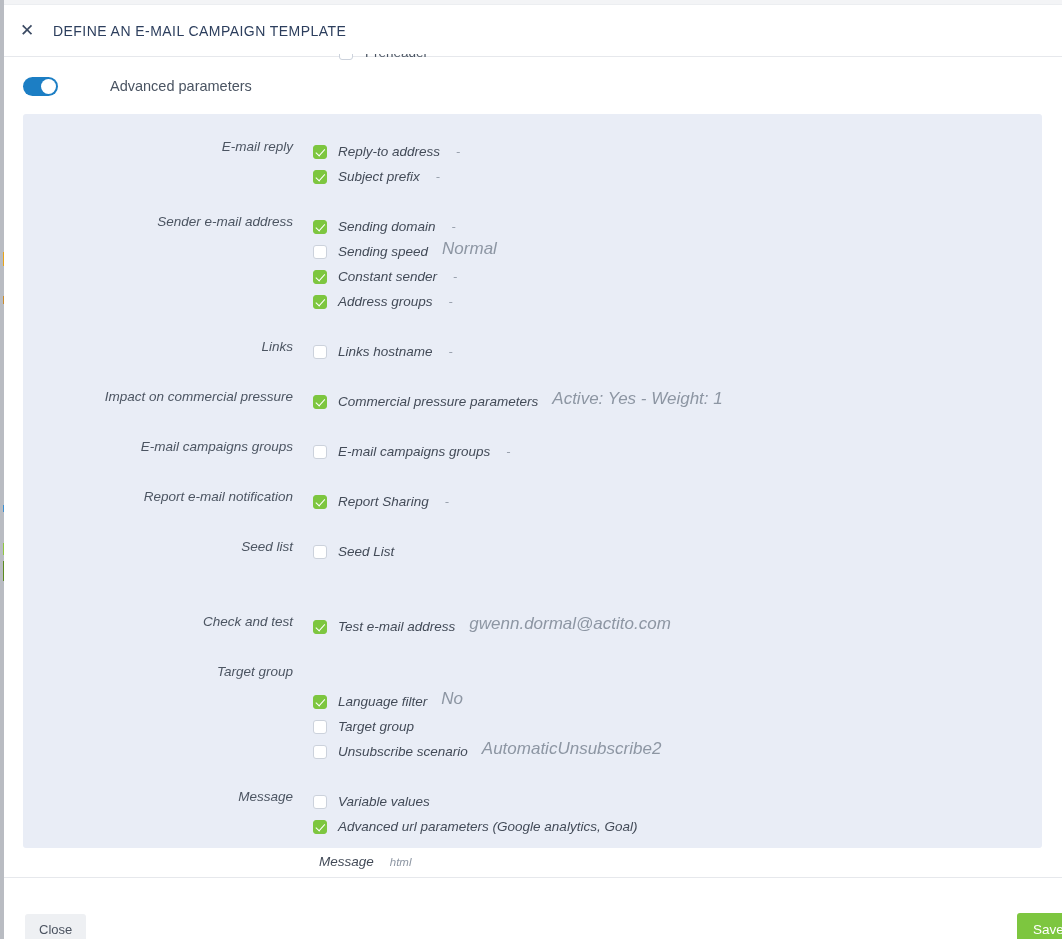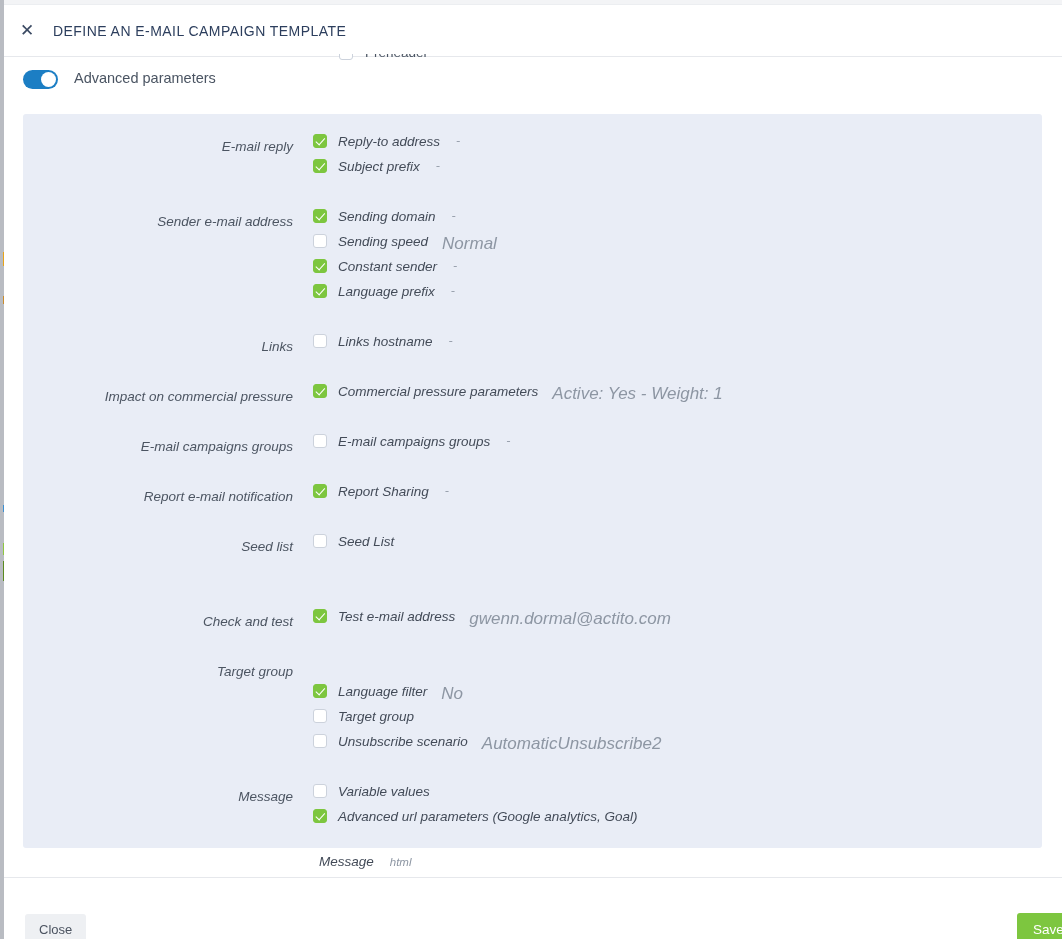--- a/index.html
+++ b/index.html
@@ -91,22 +91,23 @@
     font-size: 13.5px;
     color: #4a5462;
   }
 
   
   .toggle-row {
     position: absolute;
     left: 0; top: 70px;
     width: 1058px; height: 32px;
     display: flex;
-    align-items: flex-start;
+    align-items: center;
     padding-left: 19px;
+    gap: 36px;
   }
   .switch {
     width: 35px; height: 19px;
     border-radius: 10px;
     background: #1c7ec4;
     position: relative;
     cursor: pointer;
     flex: none;
   }
   .switch .knob {
@@ -145,21 +146,21 @@
     width: 290px;
     text-align: right;
     padding-right: 20px;
     font-size: 13.5px;
     color: #4c5562;
     line-height: 25px;
     white-space: nowrap;
   }
   .grow-body {
     display: flex;
-    align-items: flex-start;
+    align-items: flex-end;
     height: 25px;
   }
 
   
   .cb {
     width: 14px; height: 14px;
     border-radius: 3px;
     flex: none;
     display: inline-block;
     position: relative;
@@ -336,21 +337,21 @@
             <div class="grow-body">
               <span class="cb on"></span>
               <span class="item-label">Constant sender</span>
               <span class="item-value dash">-</span>
             </div>
           </div>
           <div class="grow">
             <div class="grow-label"></div>
             <div class="grow-body">
               <span class="cb on"></span>
-              <span class="item-label">Language prefix</span>
+              <span class="item-label">Address groups</span>
               <span class="item-value dash">-</span>
             </div>
           </div>
         </div>
         <div class="gap"></div>
         <div class="group">
           <div class="grow">
             <div class="grow-label">Links</div>
             <div class="grow-body">
               <span class="cb off"></span>

